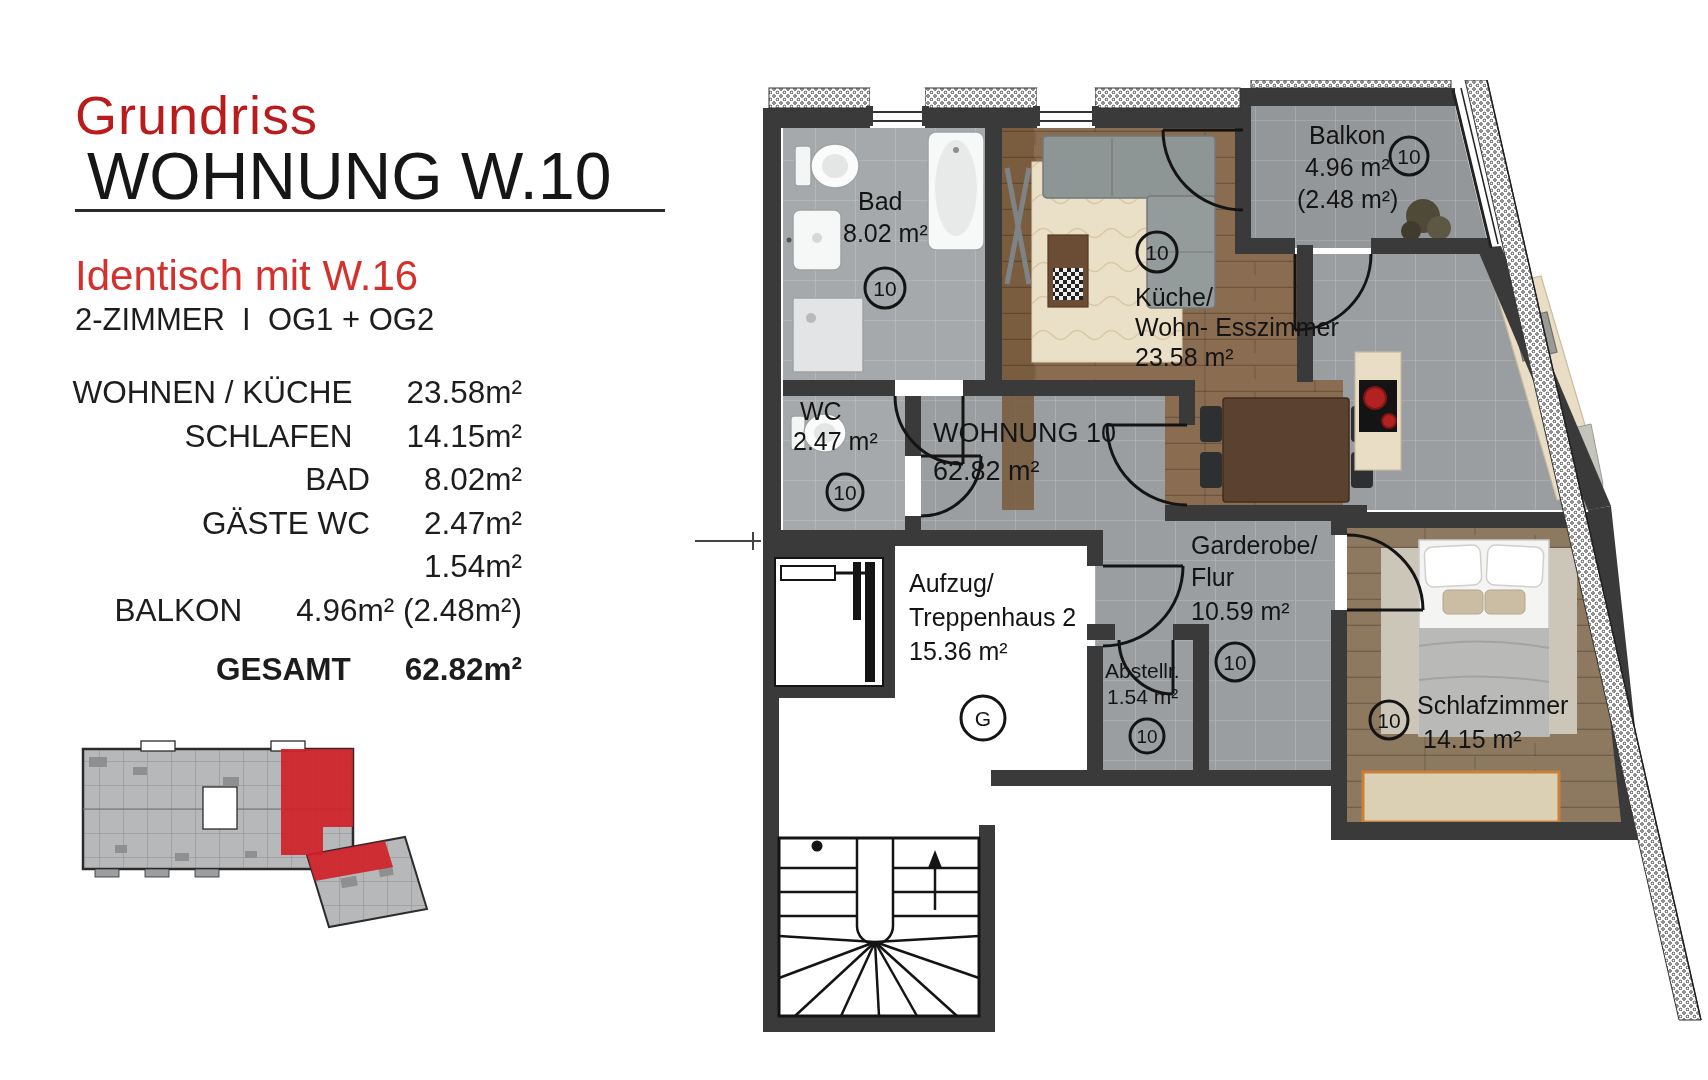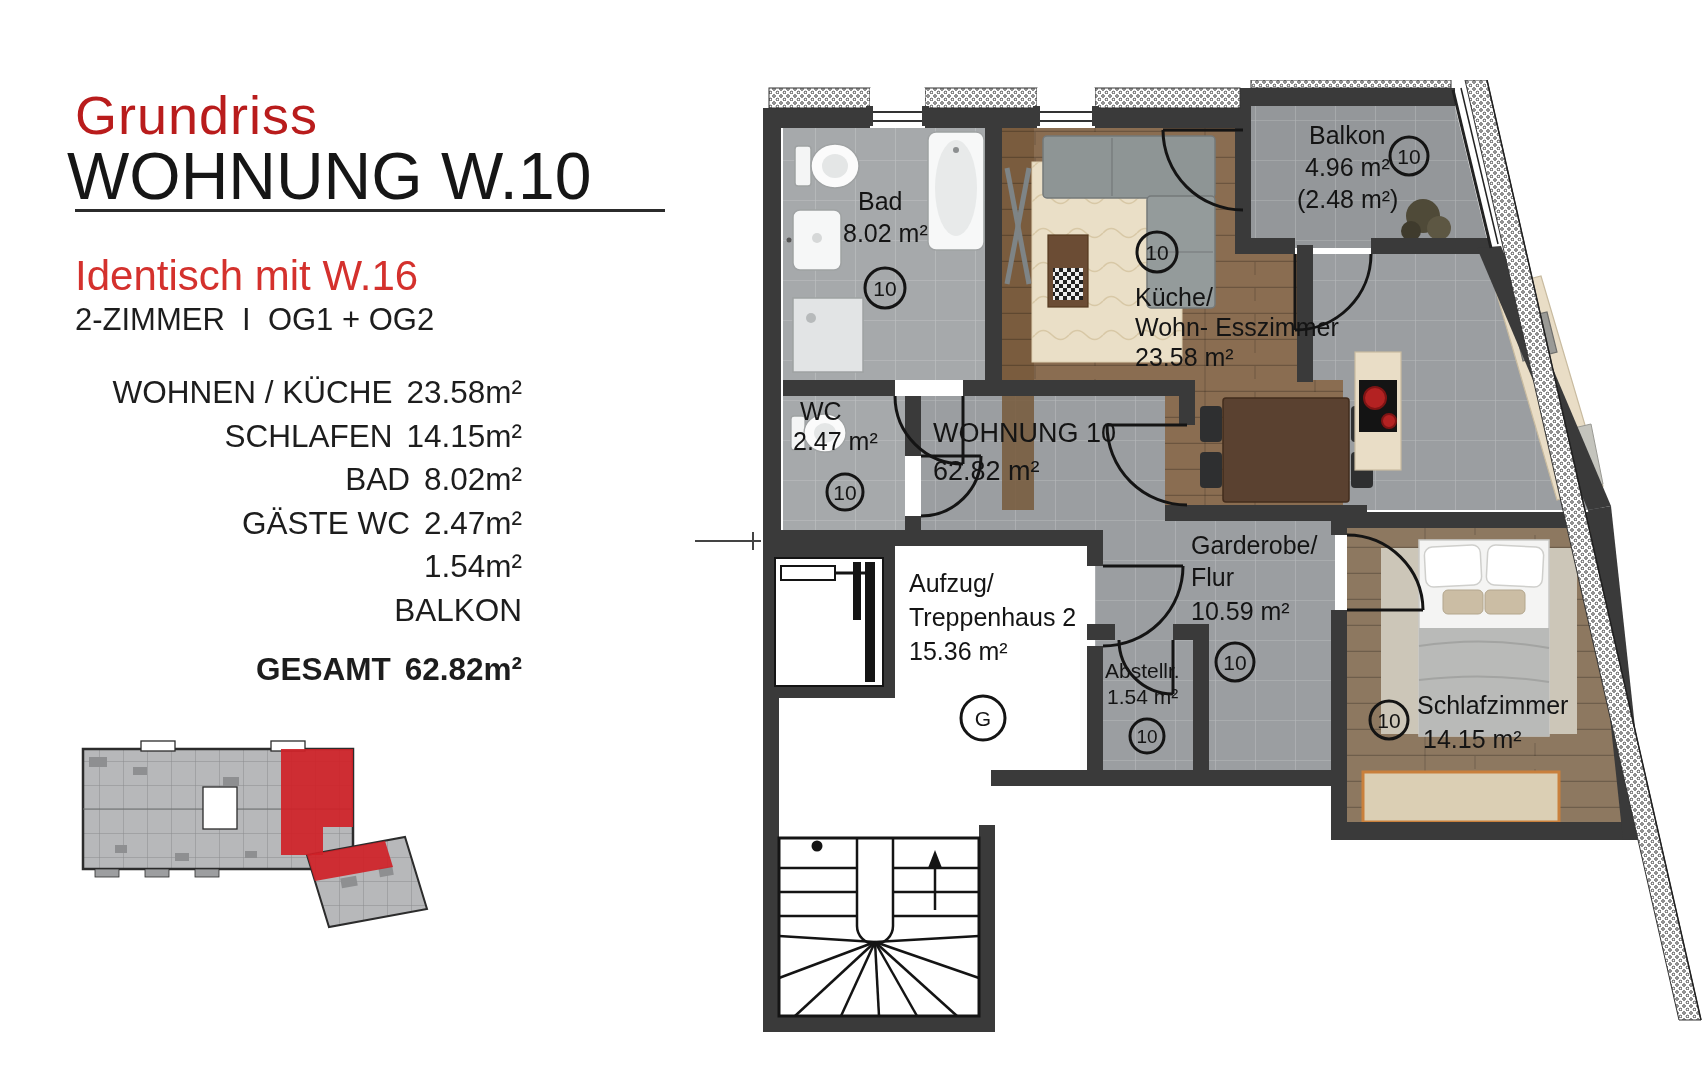--- a/index.html
+++ b/index.html
@@ -1,25 +1,25 @@
 <!DOCTYPE html>
 <html><head>
 <meta charset="utf-8">
 <style>
   html,body{margin:0;padding:0;}
   body{width:1708px;height:1080px;position:relative;background:#fff;overflow:hidden;
        font-family:"Liberation Sans",sans-serif;color:#1d1d1d;}
   .abs{position:absolute;}
   .title1{left:75px;top:84px;font-size:54px;letter-spacing:1px;color:#b91c1c;}
-  .title2{left:67px;top:138px;font-size:66px;letter-spacing:0px;color:#161616;}
+  .title2{left:87px;top:138px;font-size:66px;letter-spacing:0px;color:#161616;}
   .divider{left:75px;top:209px;width:590px;height:3px;background:#2b2b2b;}
   .note{left:75px;top:252px;font-size:42px;color:#d4312d;}
   .config{left:75px;top:302px;font-size:31px;white-space:pre;color:#1d1d1d;}
   .roomlist{left:75px;top:374px;width:447px;}
-  .rrow{display:flex;justify-content:flex-end;align-items:baseline;height:43.5px;font-size:31.5px;}
+  .rrow{display:flex;justify-content:flex-end;align-items:baseline;height:43.5px;font-size:31.5px;gap:40px;}
   .rrow .lab{white-space:pre;}
   .rrow .area{margin-left:14px;white-space:pre;text-align:center;}
   .rrow.total{font-weight:bold;margin-top:16px;}
   svg text{font-family:"Liberation Sans",sans-serif;fill:#141414;}
   .plan-label{font-size:25px;}
   .plan-label-big{font-size:27px;}
   .badge-t{font-size:21px;}
 </style>
 </head>
 <body>
@@ -45,20 +45,21 @@
     </div>
   <div class="rrow">
       <span class="lab">GÄSTE WC</span>
       <span class="area">2.47m²</span>
     </div>
   <div class="rrow">
       <span class="area">1.54m²</span>
     </div>
   <div class="rrow">
       <span class="lab">BALKON</span>
+      <span class="area">4.96m² (2.48m²)</span>
     </div>
   <div class="rrow total">
       <span class="lab">GESAMT</span>
       <span class="area">62.82m²</span>
     </div>
 </div>
 
 <svg class="abs" style="left:75px;top:737px" width="390" height="200" viewBox="0 0 390 200">
   <defs>
     <pattern id="miniGrid" width="24" height="24" patternUnits="userSpaceOnUse">

